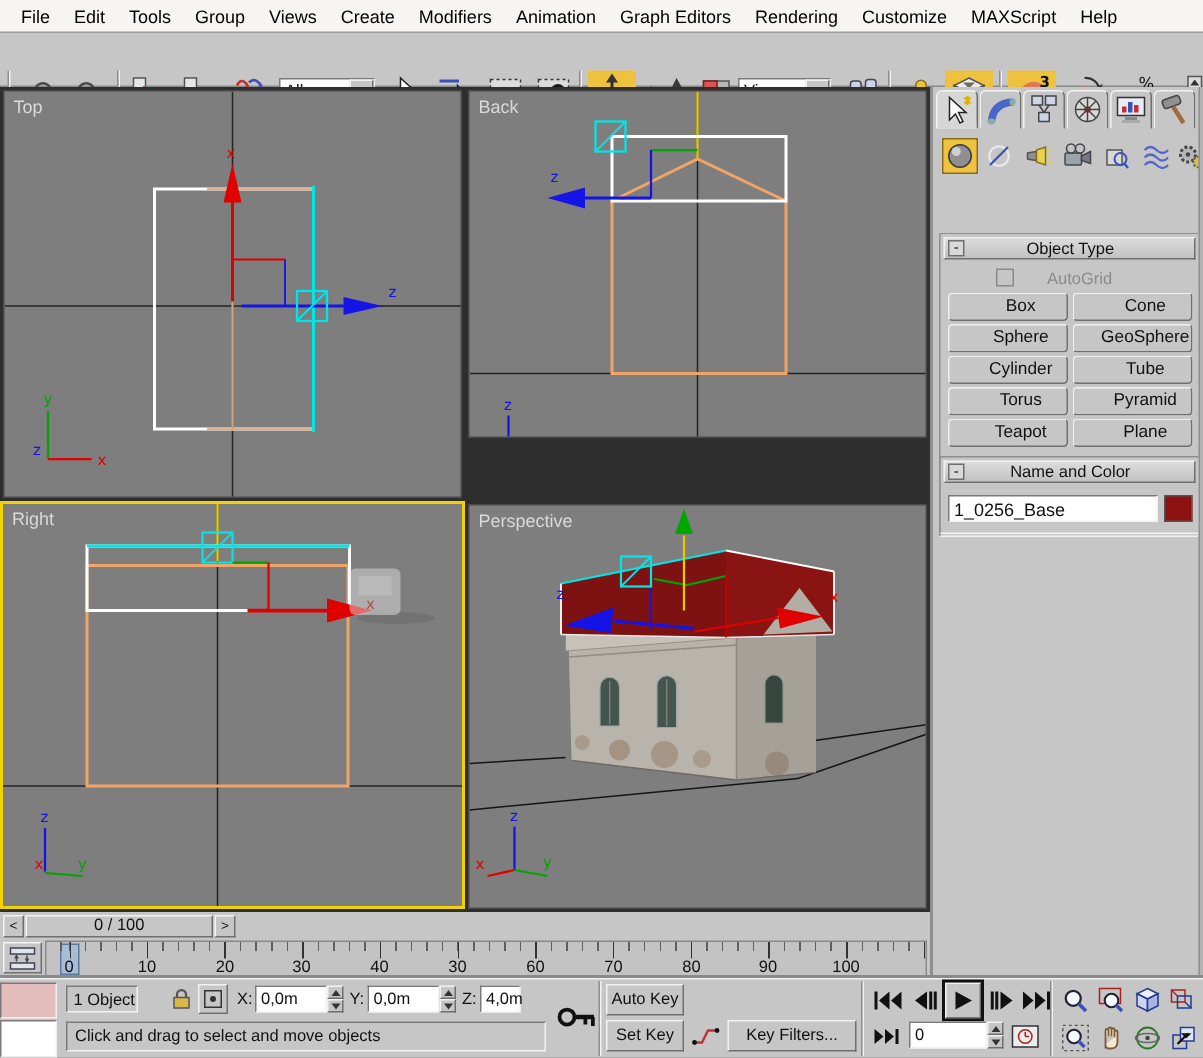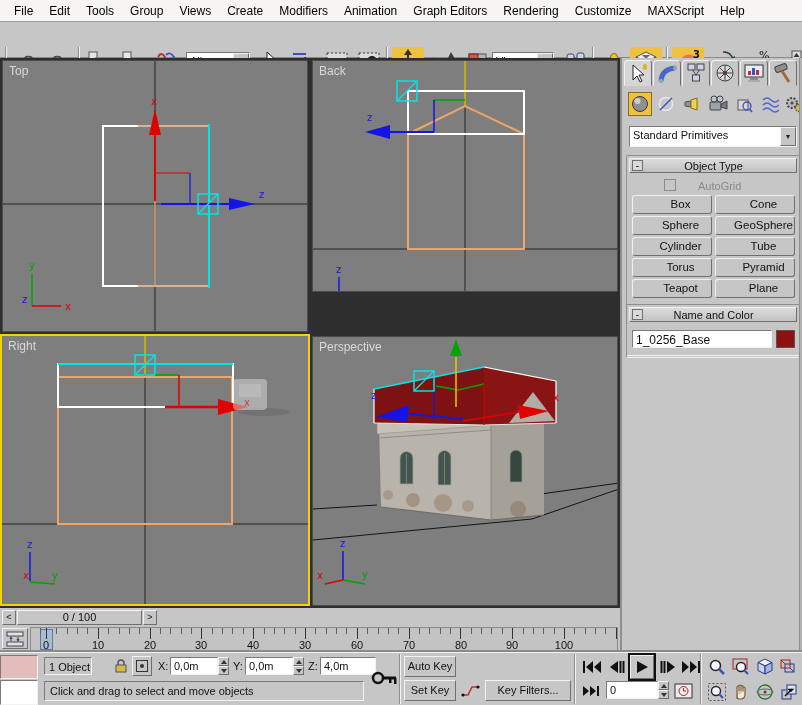--- a/index.html
+++ b/index.html
@@ -488,24 +488,20 @@
         </svg>
     </div>
     <div class="cat" style="left:160px">
       <svg width="18" height="18">
           <circle cx="7" cy="8" r="5" fill="#b8b8b8" stroke="#444" stroke-width="2" stroke-dasharray="2 1.5"></circle>
           <circle cx="7" cy="8" r="1.5" fill="#444"></circle>
           <circle cx="14" cy="13" r="3.5" fill="#d8c24a" stroke="#665" stroke-width="1.5" stroke-dasharray="1.5 1"></circle>
         </svg>
     </div>
 
-    <div class="ddfield abs" style="left:7px;top:68px;width:168px;height:21px">
-      <span class="txt">Standard Primitives</span>
-      <span class="ddbtn">▼</span>
-    </div>
 
     <div class="groove" style="left:4px;top:97px;width:174px;height:203px"></div>
     <div class="rollhead" style="left:7px;top:100px;width:168px">
       <span class="minus">-</span>
       <span class="rtitle">Object Type</span>
     </div>
     <div class="abs" style="left:42px;top:121px;width:12px;height:12px;background:#c6c6c6;border:1px solid #8a8a8a"></div>
     <div class="abs slabel" style="left:76px;top:119px;color:#8a8a8a">AutoGrid</div>
     <div class="objbtn" style="left:10px;top:137px">Box</div>
     <div class="objbtn" style="left:93px;top:137px">Cone</div>
@@ -587,21 +583,21 @@
         <div class="up"></div>
         <div class="dn"></div>
       </div>
     <span class="abs slabel" style="left:233px;top:4px">Y:</span>
     <div class="field" style="left:245px;top:4px;width:48px">0,0m</div>
     <div class="spin" style="left:293px;top:4px">
         <div class="up"></div>
         <div class="dn"></div>
       </div>
     <span class="abs slabel" style="left:308px;top:4px">Z:</span>
-    <div class="field" style="left:320px;top:4px;width:56px">4,0m</div>
+    <div class="field" style="left:320px;top:4px;width:27px">4,0m</div>
     <div class="abs" style="left:370px;top:2px;width:28px;height:46px;display:flex;align-items:center;justify-content:center">
       <svg width="28" height="24">
           <circle cx="8" cy="12" r="5" fill="none" stroke="#111" stroke-width="2.5"></circle>
           <line x1="13" y1="12" x2="26" y2="12" stroke="#111" stroke-width="3"></line>
           <rect x="19" y="12" width="2.5" height="5" fill="#111"></rect>
           <rect x="24" y="12" width="2.5" height="6" fill="#111"></rect>
         </svg>
     </div>
     <div class="s abs slabel" style="left:44px;top:28px;width:320px;height:20px;padding-left:5px;line-height:19px">Click and drag to select and move objects</div>
 

